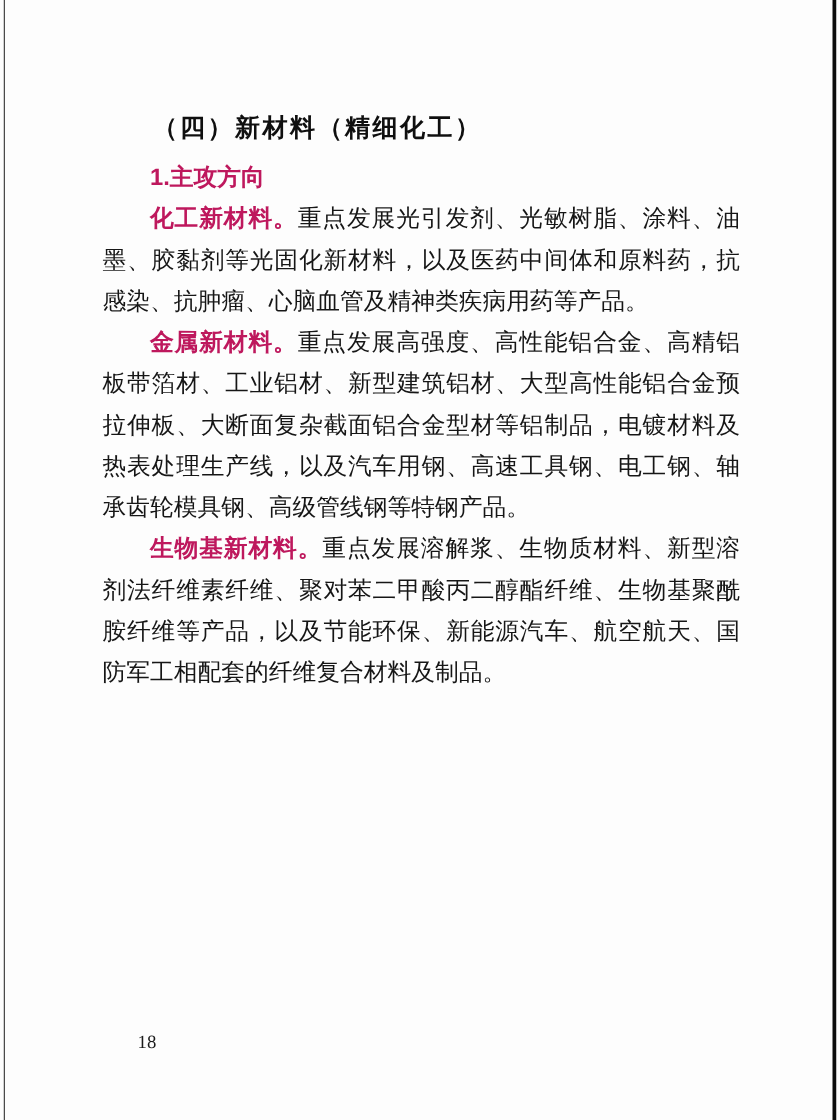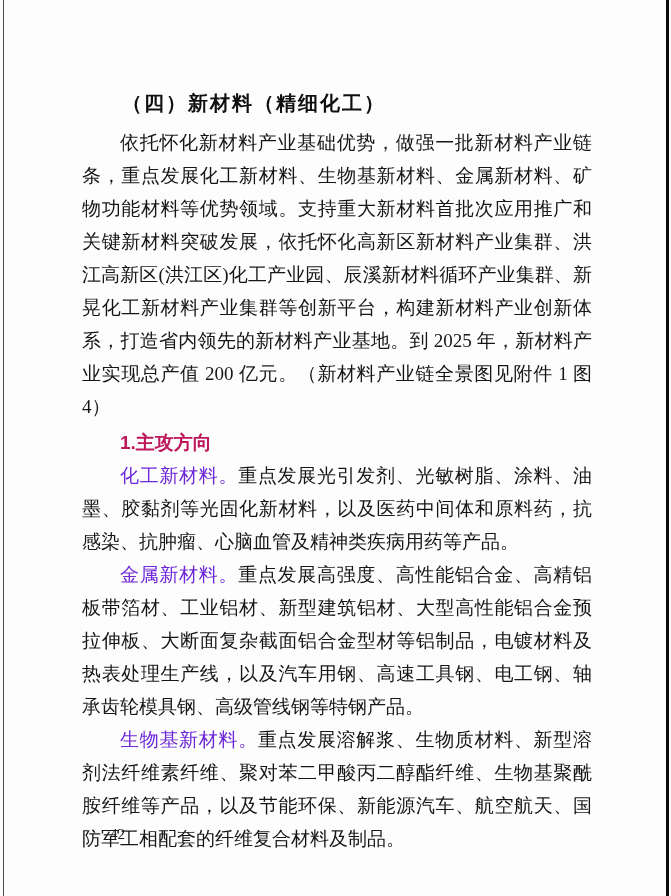--- a/index.html
+++ b/index.html
@@ -61,47 +61,46 @@
     margin: 3px 0 0 0;
     font-family: "Liberation Sans", sans-serif;
     font-weight: bold;
     font-size: 19px;
     line-height: 33px;
     text-indent: 2em;
     color: #be185d;
   }
   .lead {
     font-family: "Liberation Sans", sans-serif;
-    font-weight: normal;
-    color: #6d28d9;
+    font-weight: bold;
+    color: #be185d;
   }
   .page-number {
     position: absolute;
     left: 110px;
     top: 824px;
     font-size: 15px;
     line-height: 20px;
     color: #1a1a1a;
   }
 </style>
 </head>
 <body>
 
 <div class="page">
   <div class="scan-edge-left"></div>
   <div class="scan-edge-right"></div>
 
   <div class="content">
     <h2 class="section-title">（四）新材料（精细化工）</h2>
 
-    <p class="para">依托怀化新材料产业基础优势，做强一批新材料产业链条，重点发展化工新材料、生物基新材料、金属新材料、矿物功能材料等优势领域。支持重大新材料首批次应用推广和关键新材料突破发展，依托怀化高新区新材料产业集群、洪江高新区(洪江区)化工产业园、辰溪新材料循环产业集群、新晃化工新材料产业集群等创新平台，构建新材料产业创新体系，打造省内领先的新材料产业基地。到 2025 年，新材料产业实现总产值 200 亿元。（新材料产业链全景图见附件 1 图 4）</p>
 
     <h3 class="sub-heading">1.主攻方向</h3>
 
     <p class="para"><span class="lead">化工新材料。</span><span>重点发展光引发剂、光敏树脂、涂料、油墨、胶黏剂等光固化新材料，以及医药中间体和原料药，抗感染、抗肿瘤、心脑血管及精神类疾病用药等产品。</span></p>
 
     <p class="para"><span class="lead">金属新材料。</span><span>重点发展高强度、高性能铝合金、高精铝板带箔材、工业铝材、新型建筑铝材、大型高性能铝合金预拉伸板、大断面复杂截面铝合金型材等铝制品，电镀材料及热表处理生产线，以及汽车用钢、高速工具钢、电工钢、轴承齿轮模具钢、高级管线钢等特钢产品。</span></p>
 
     <p class="para"><span class="lead">生物基新材料。</span><span>重点发展溶解浆、生物质材料、新型溶剂法纤维素纤维、聚对苯二甲酸丙二醇酯纤维、生物基聚酰胺纤维等产品，以及节能环保、新能源汽车、航空航天、国防军工相配套的纤维复合材料及制品。</span></p>
   </div>
 
-  <div class="page-number">42</div>
+  <div class="page-number">18</div>
 </div>
 
 </body></html>

